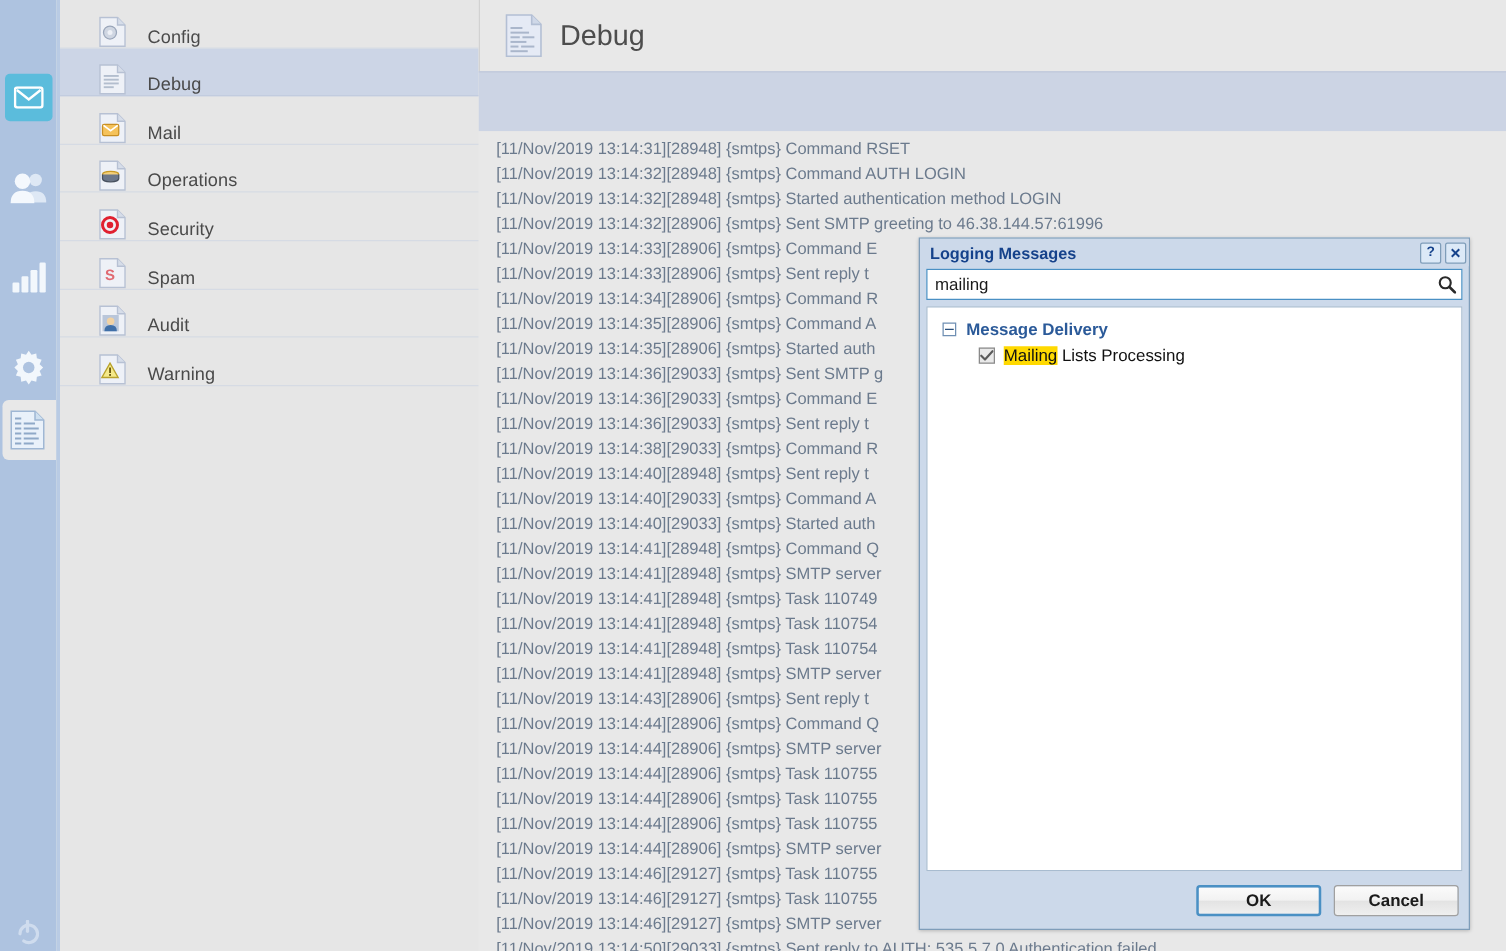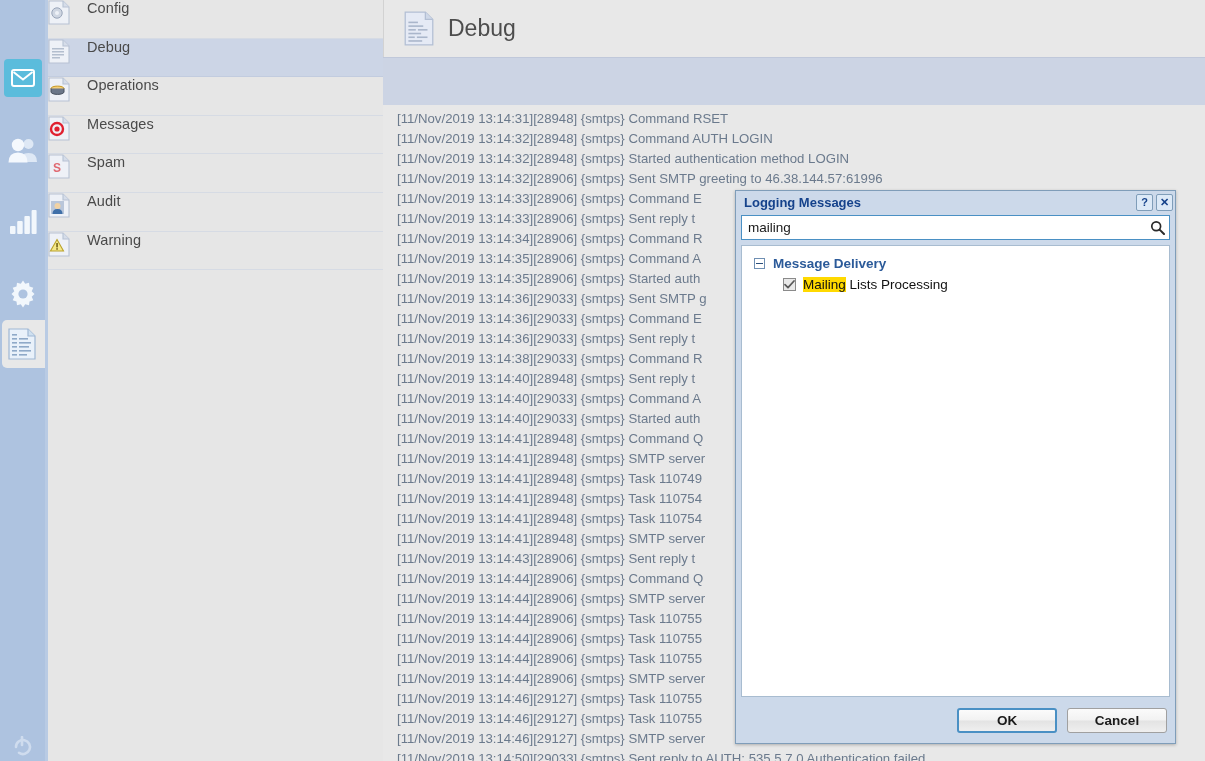--- a/index.html
+++ b/index.html
@@ -31,22 +31,23 @@
   .rail-svg { display:block; }
 
   
   .menu {
     position:absolute; left:45px; top:0; width:338px; height:761px;
     background:#e6e6e6;
     border-left:3px solid #b9cbe4;
   }
   .menu-inner { position:absolute; left:0; top:0; right:0; }
   .menu-row {
-    height:38.6px; display:flex; align-items:flex-start;
+    height:38.6px; display:flex; align-items:flex-end;
     border-bottom:1px solid #d6dbe4;
+    padding-left:31px;
   }
   .menu-row.selected { background:#ccd5e6; border-bottom-color:#c2ccdf; }
   .menu-row .mi { width:22px; height:25px; margin-right:17px; flex:0 0 auto; }
   .menu-row .ml { font-size:14.5px; color:#4a4a4a; letter-spacing:.1px; }
 
   
   .main {
     position:absolute; left:383px; top:0; right:0; bottom:0;
     background:#e8e8e8;
   }
@@ -234,33 +235,42 @@
               <rect x="4" y="15" width="12" height="1.5"></rect>
               <rect x="4" y="18" width="8" height="1.5"></rect>
             </g>
           </svg>
           <span class="ml">Debug</span>
         </div>
         <div class="menu-row">
           <svg viewBox="0 0 22 25" class="mi">
             <path d="M1 1 h14 l6 6 v17 h-20 z" fill="#eef1f7" stroke="#b7c1d4" stroke-width="1.1"></path>
             <path d="M15 1 v6 h6" fill="#d6dde9" stroke="#b7c1d4" stroke-width="1.1"></path>
+            <rect x="3" y="9.5" width="13" height="9" rx="1.3" fill="#f5c25a" stroke="#c98f22" stroke-width="1"></rect>
+            <path d="M3.8 10.3 L9.5 14.6 L15.2 10.3" fill="none" stroke="#fff" stroke-width="1.3"></path>
+          </svg>
+          <span class="ml">Mail</span>
+        </div>
+        <div class="menu-row">
+          <svg viewBox="0 0 22 25" class="mi">
+            <path d="M1 1 h14 l6 6 v17 h-20 z" fill="#eef1f7" stroke="#b7c1d4" stroke-width="1.1"></path>
+            <path d="M15 1 v6 h6" fill="#d6dde9" stroke="#b7c1d4" stroke-width="1.1"></path>
             <ellipse cx="9.5" cy="11.5" rx="6.5" ry="2.4" fill="#f5d07a" stroke="#c99a25" stroke-width="1"></ellipse>
             <path d="M3 11.5 v3.5 a6.5 2.4 0 0 0 13 0 v-3.5" fill="#6c7789" stroke="#47505e" stroke-width="1"></path>
           </svg>
           <span class="ml">Operations</span>
         </div>
         <div class="menu-row">
           <svg viewBox="0 0 22 25" class="mi">
             <path d="M1 1 h14 l6 6 v17 h-20 z" fill="#eef1f7" stroke="#b7c1d4" stroke-width="1.1"></path>
             <path d="M15 1 v6 h6" fill="#d6dde9" stroke="#b7c1d4" stroke-width="1.1"></path>
             <circle cx="9" cy="13" r="6" fill="none" stroke="#e02030" stroke-width="2.4"></circle>
             <circle cx="9" cy="13" r="2.6" fill="#e02030"></circle>
           </svg>
-          <span class="ml">Messages</span>
+          <span class="ml">Security</span>
         </div>
         <div class="menu-row">
           <svg viewBox="0 0 22 25" class="mi">
             <path d="M1 1 h14 l6 6 v17 h-20 z" fill="#eef1f7" stroke="#b7c1d4" stroke-width="1.1"></path>
             <path d="M15 1 v6 h6" fill="#d6dde9" stroke="#b7c1d4" stroke-width="1.1"></path>
             <text x="9" y="18" font-size="12" font-weight="bold" fill="#e06a72" text-anchor="middle" font-family="Liberation Sans, sans-serif">S</text>
           </svg>
           <span class="ml">Spam</span>
         </div>
         <div class="menu-row">

